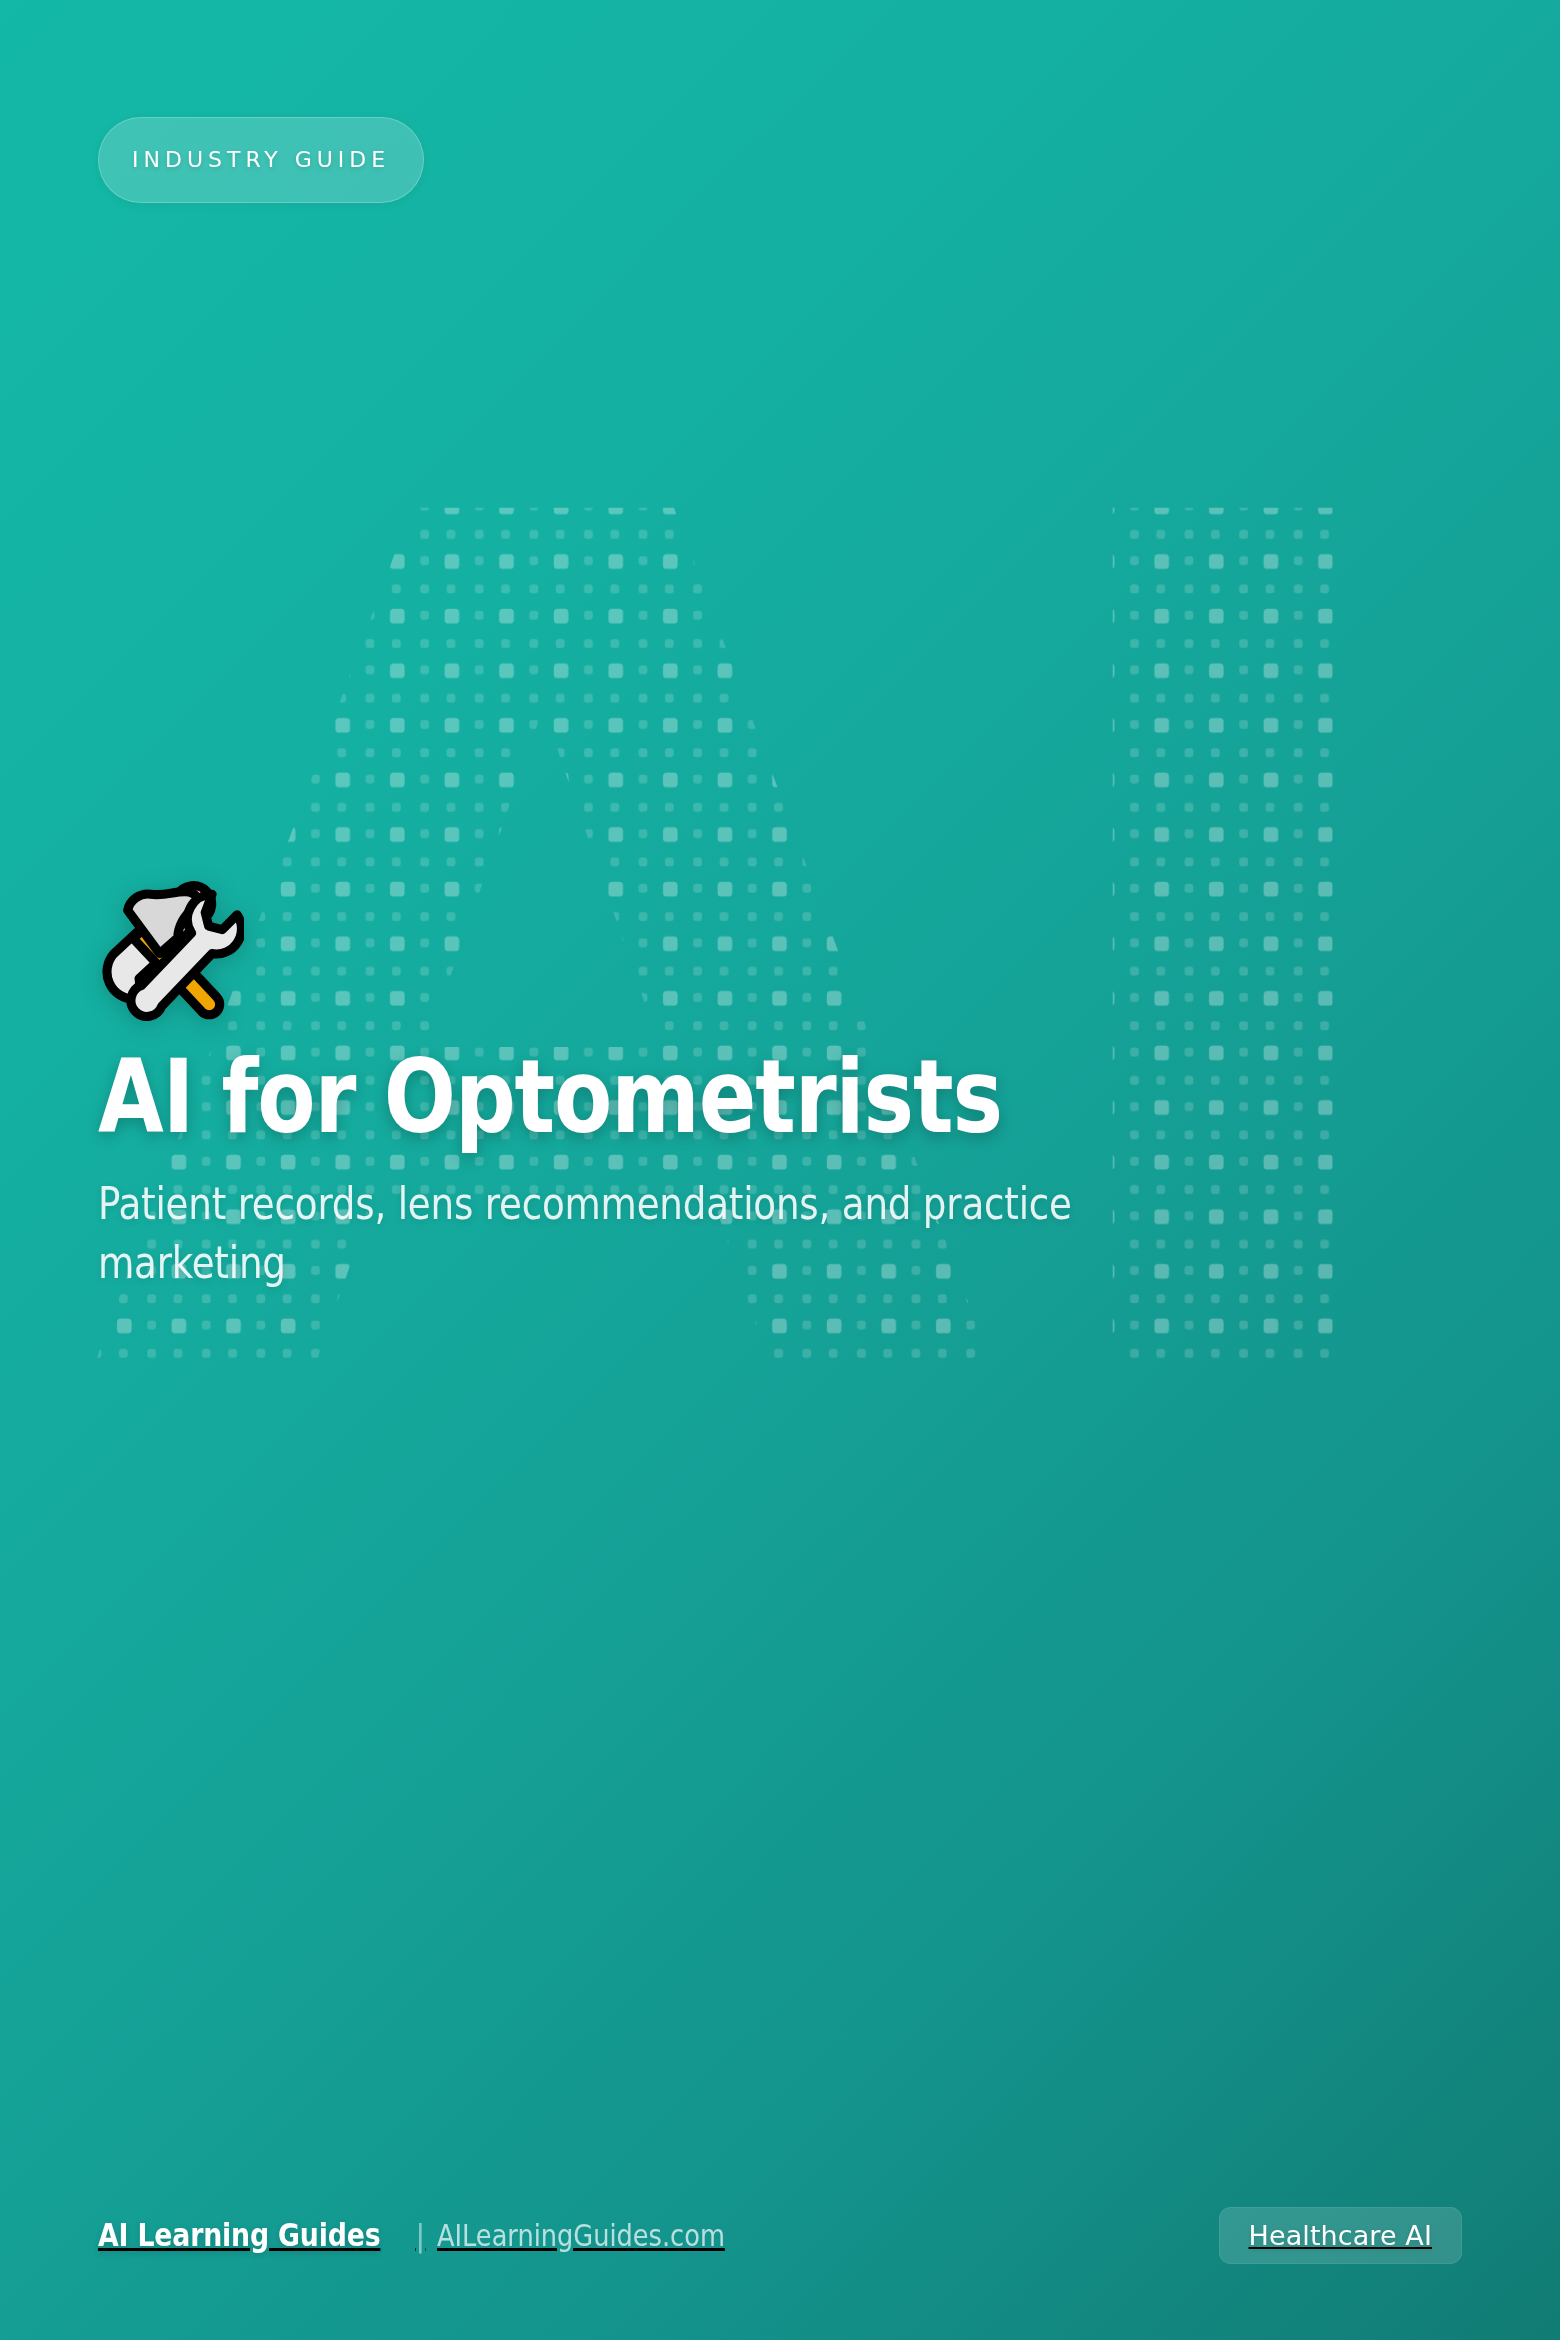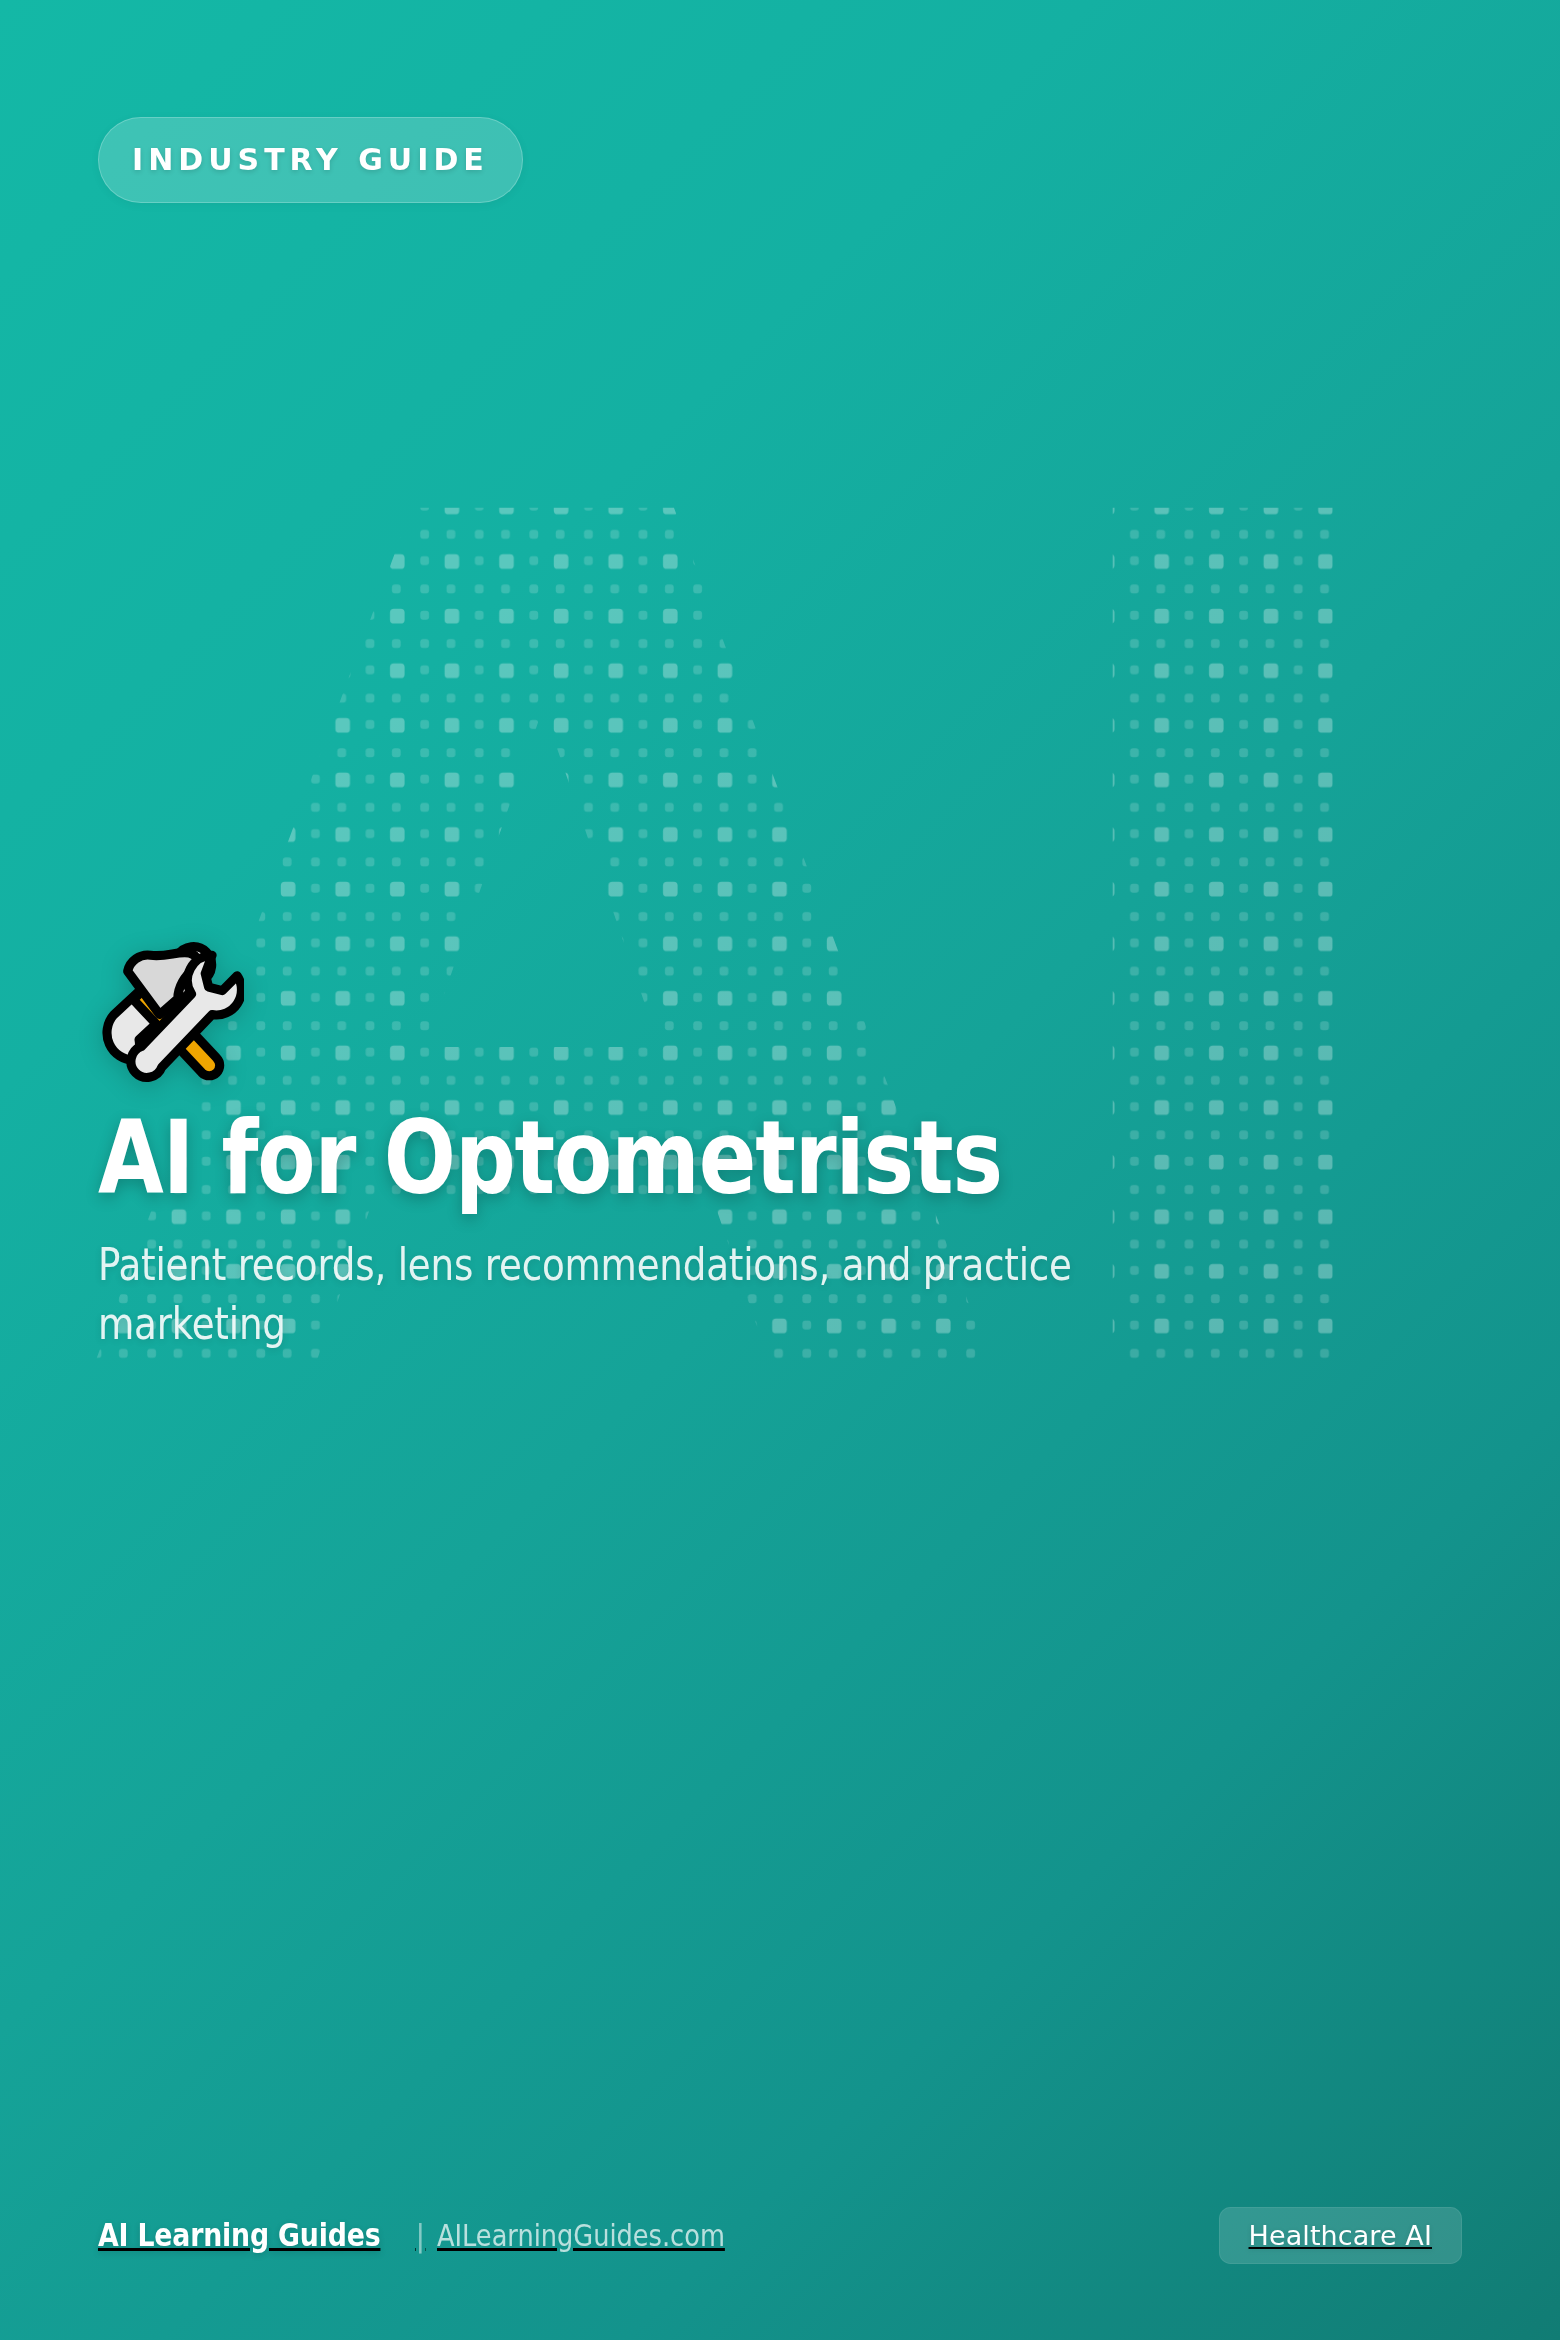--- a/index.html
+++ b/index.html
@@ -39,33 +39,33 @@
     display: flex;
     align-items: center;
     padding: 0 33px;
     border-radius: 974px;
     background: rgba(255,255,255,0.18);
     border: 1px solid rgba(255,255,255,0.22);
     box-shadow: 0 2px 9.8px rgba(0,0,0,0.05);
   }
   .kicker-badge .kicker-text {
     color: #ffffff;
-    font-size: 30px;
-    font-weight: bold;
+    font-size: 22px;
+    font-weight: normal;
     letter-spacing: 5px;
     line-height: 1;
     white-space: nowrap;
     text-shadow: 0 2px 4.9px rgba(0,0,0,0.14);
   }
 
   
   .hero {
     position: absolute;
     left: 98px;
-    top: 937px;
+    top: 876px;
     width: 1151px;
   }
   .hero-icon {
     font-size: 125px;
     line-height: 1;
     height: 146px;
     display: block;
     font-family: "DejaVu Sans", sans-serif;
     filter: drop-shadow(0 4.9px 11.7px rgba(0,0,0,0.18));
   }

